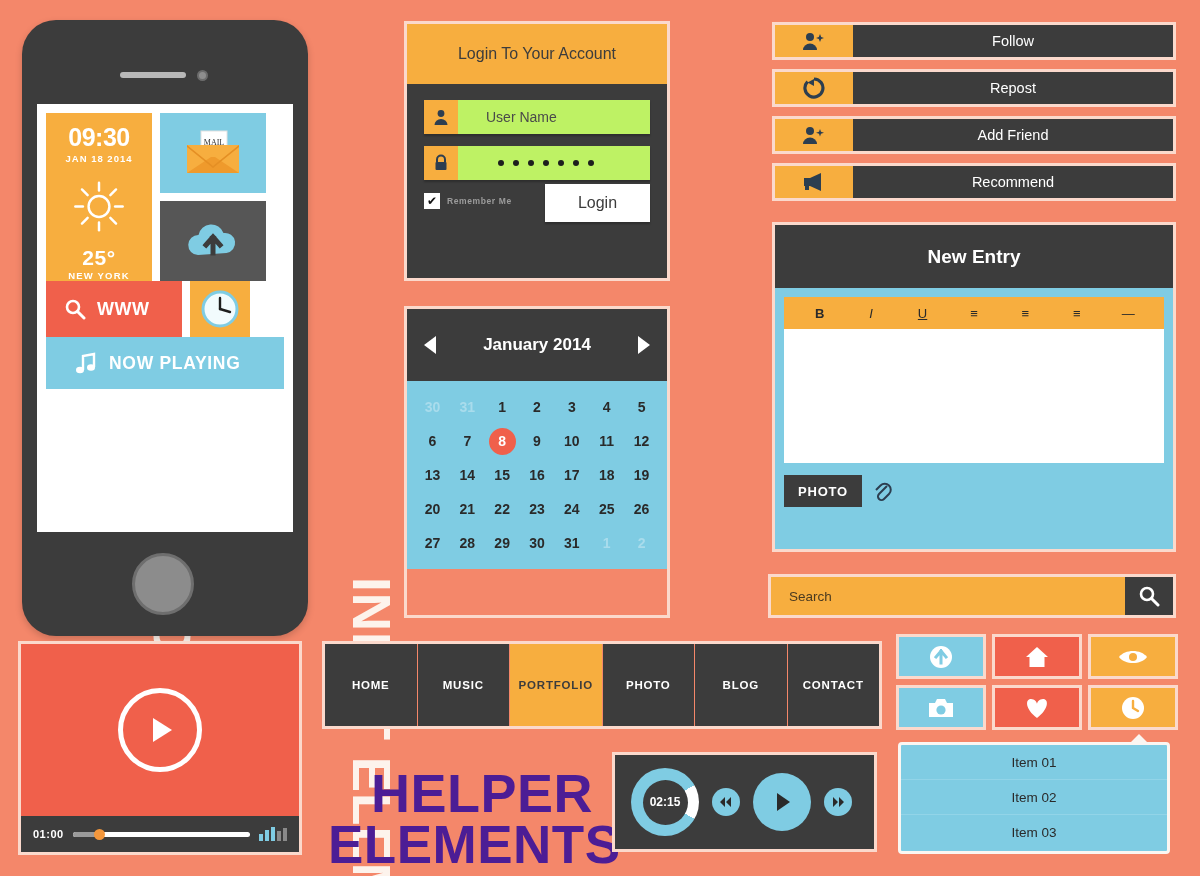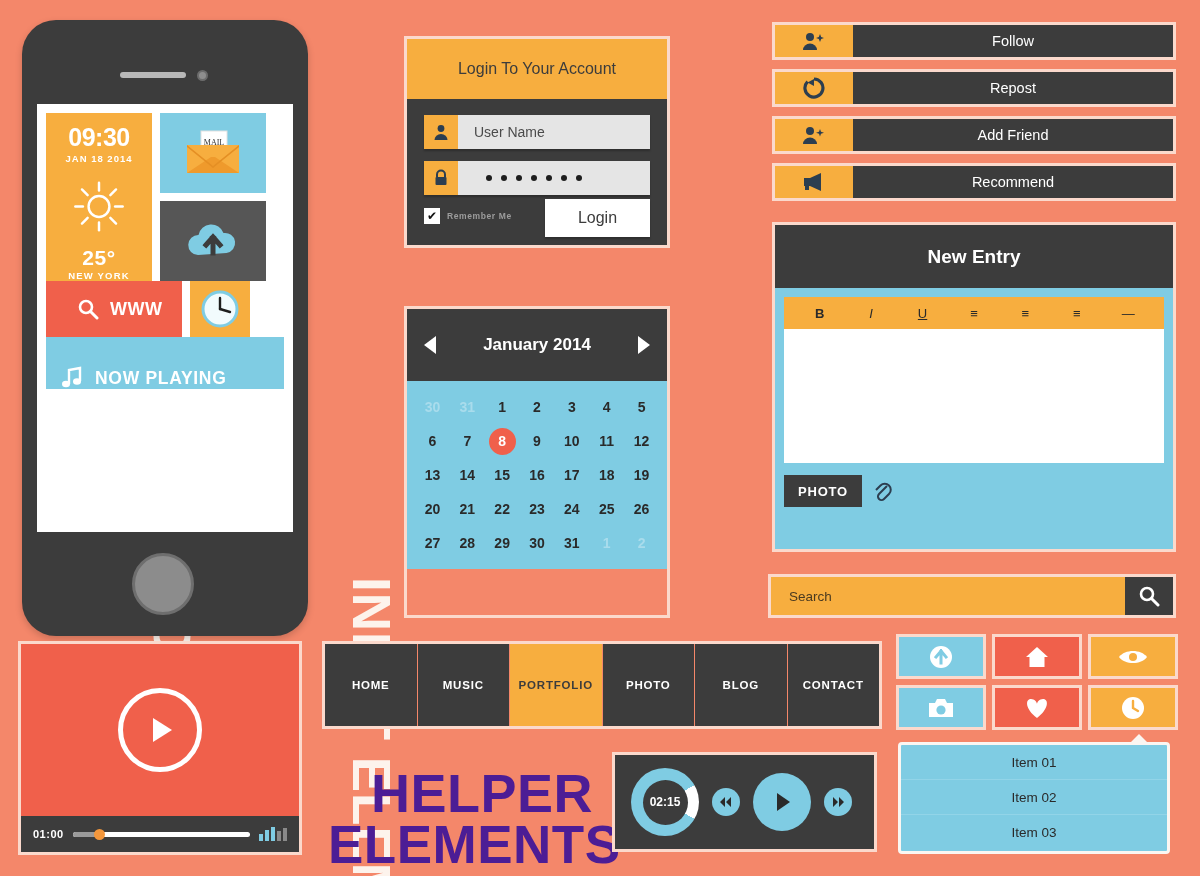--- a/index.html
+++ b/index.html
@@ -88,30 +88,30 @@
   #mail-tile {
     width: 106px; height: 80px; background: #7FCCE3;
     display: flex; align-items: center; justify-content: center;
   }
   #cloud-tile {
     width: 106px; height: 80px; background: #565656;
     display: flex; align-items: center; justify-content: center;
   }
   #www-tile {
     width: 136px; height: 56px; background: #F0604B; color: #fff;
-    display: flex; align-items: center; gap: 11px; padding-left: 31px;
+    display: flex; align-items: center; gap: 11px; padding-left: 18px;
     font-size: 18px; font-weight: 700; letter-spacing: 0.5px;
   }
   #clock-tile {
     width: 60px; height: 56px; background: #F7AE3F;
     display: flex; align-items: center; justify-content: center;
   }
   #now-playing-tile {
     width: 100%; height: 52px; background: #7FCCE3; color: #fff;
-    display: flex; align-items: flex-end; gap: 12px; padding-left: 15px;
+    display: flex; align-items: center; gap: 12px; padding-left: 29px;
     font-size: 17.5px; font-weight: 700; letter-spacing: 0.7px;
   }
 
   
   #video-player {
     left: 18px; top: 641px; width: 284px; height: 214px;
     background: #F0604B; border: 3px solid #FBD9CC;
   }
   #video-canvas {
     height: 172px; display: flex; align-items: center; justify-content: center;
@@ -139,40 +139,40 @@
     background: #F3973C; border-radius: 50%;
   }
   #video-volume { display: flex; gap: 2px; align-items: flex-end; }
   #video-volume i {
     display: block; width: 4px; background: #7FCCE3;
   }
   #video-volume i.off { background: #8A8A8A; }
 
   
   #login-panel {
-    left: 404px; top: 36px; width: 266px; height: 212px;
+    left: 404px; top: 21px; width: 266px; height: 260px;
     border: 3px solid #FBD9CC; background: #3C3C3C;
   }
   #login-header {
     height: 60px; background: #F7AE3F; color: #3C3C3C;
     display: flex; align-items: center; justify-content: center;
     font-size: 16px; font-weight: 400;
   }
   #login-body { padding: 16px 17px; }
   .login-field {
     display: flex; height: 34px; margin-bottom: 12px;
     box-shadow: 0 2px 2px rgba(0,0,0,0.25);
   }
   .login-field-icon {
     width: 34px; background: #F7AE3F; display: flex;
     align-items: center; justify-content: center;
   }
   .login-field-input {
-    flex: 1; background: #e5e5e5; display: flex; align-items: center;
-    padding-left: 16px; font-size: 14px; color: #4A4A4A;
+    flex: 1; background: #bef264; display: flex; align-items: center;
+    padding-left: 28px; font-size: 14px; color: #4A4A4A;
   }
   #password-dots { display: flex; gap: 9px; padding-left: 12px; align-items: center; }
   #password-dots i { width: 6px; height: 6px; border-radius: 50%; background: #1E1E1E; display: block; }
   #login-footer-row { display: flex; align-items: flex-start; gap: 8px; }
   #remember-me-checkbox {
     width: 16px; height: 16px; background: #fff; display: flex;
     align-items: center; justify-content: center; margin-top: 1px;
     font-size: 12px; color: #111; flex: none;
   }
   #remember-me-label {

